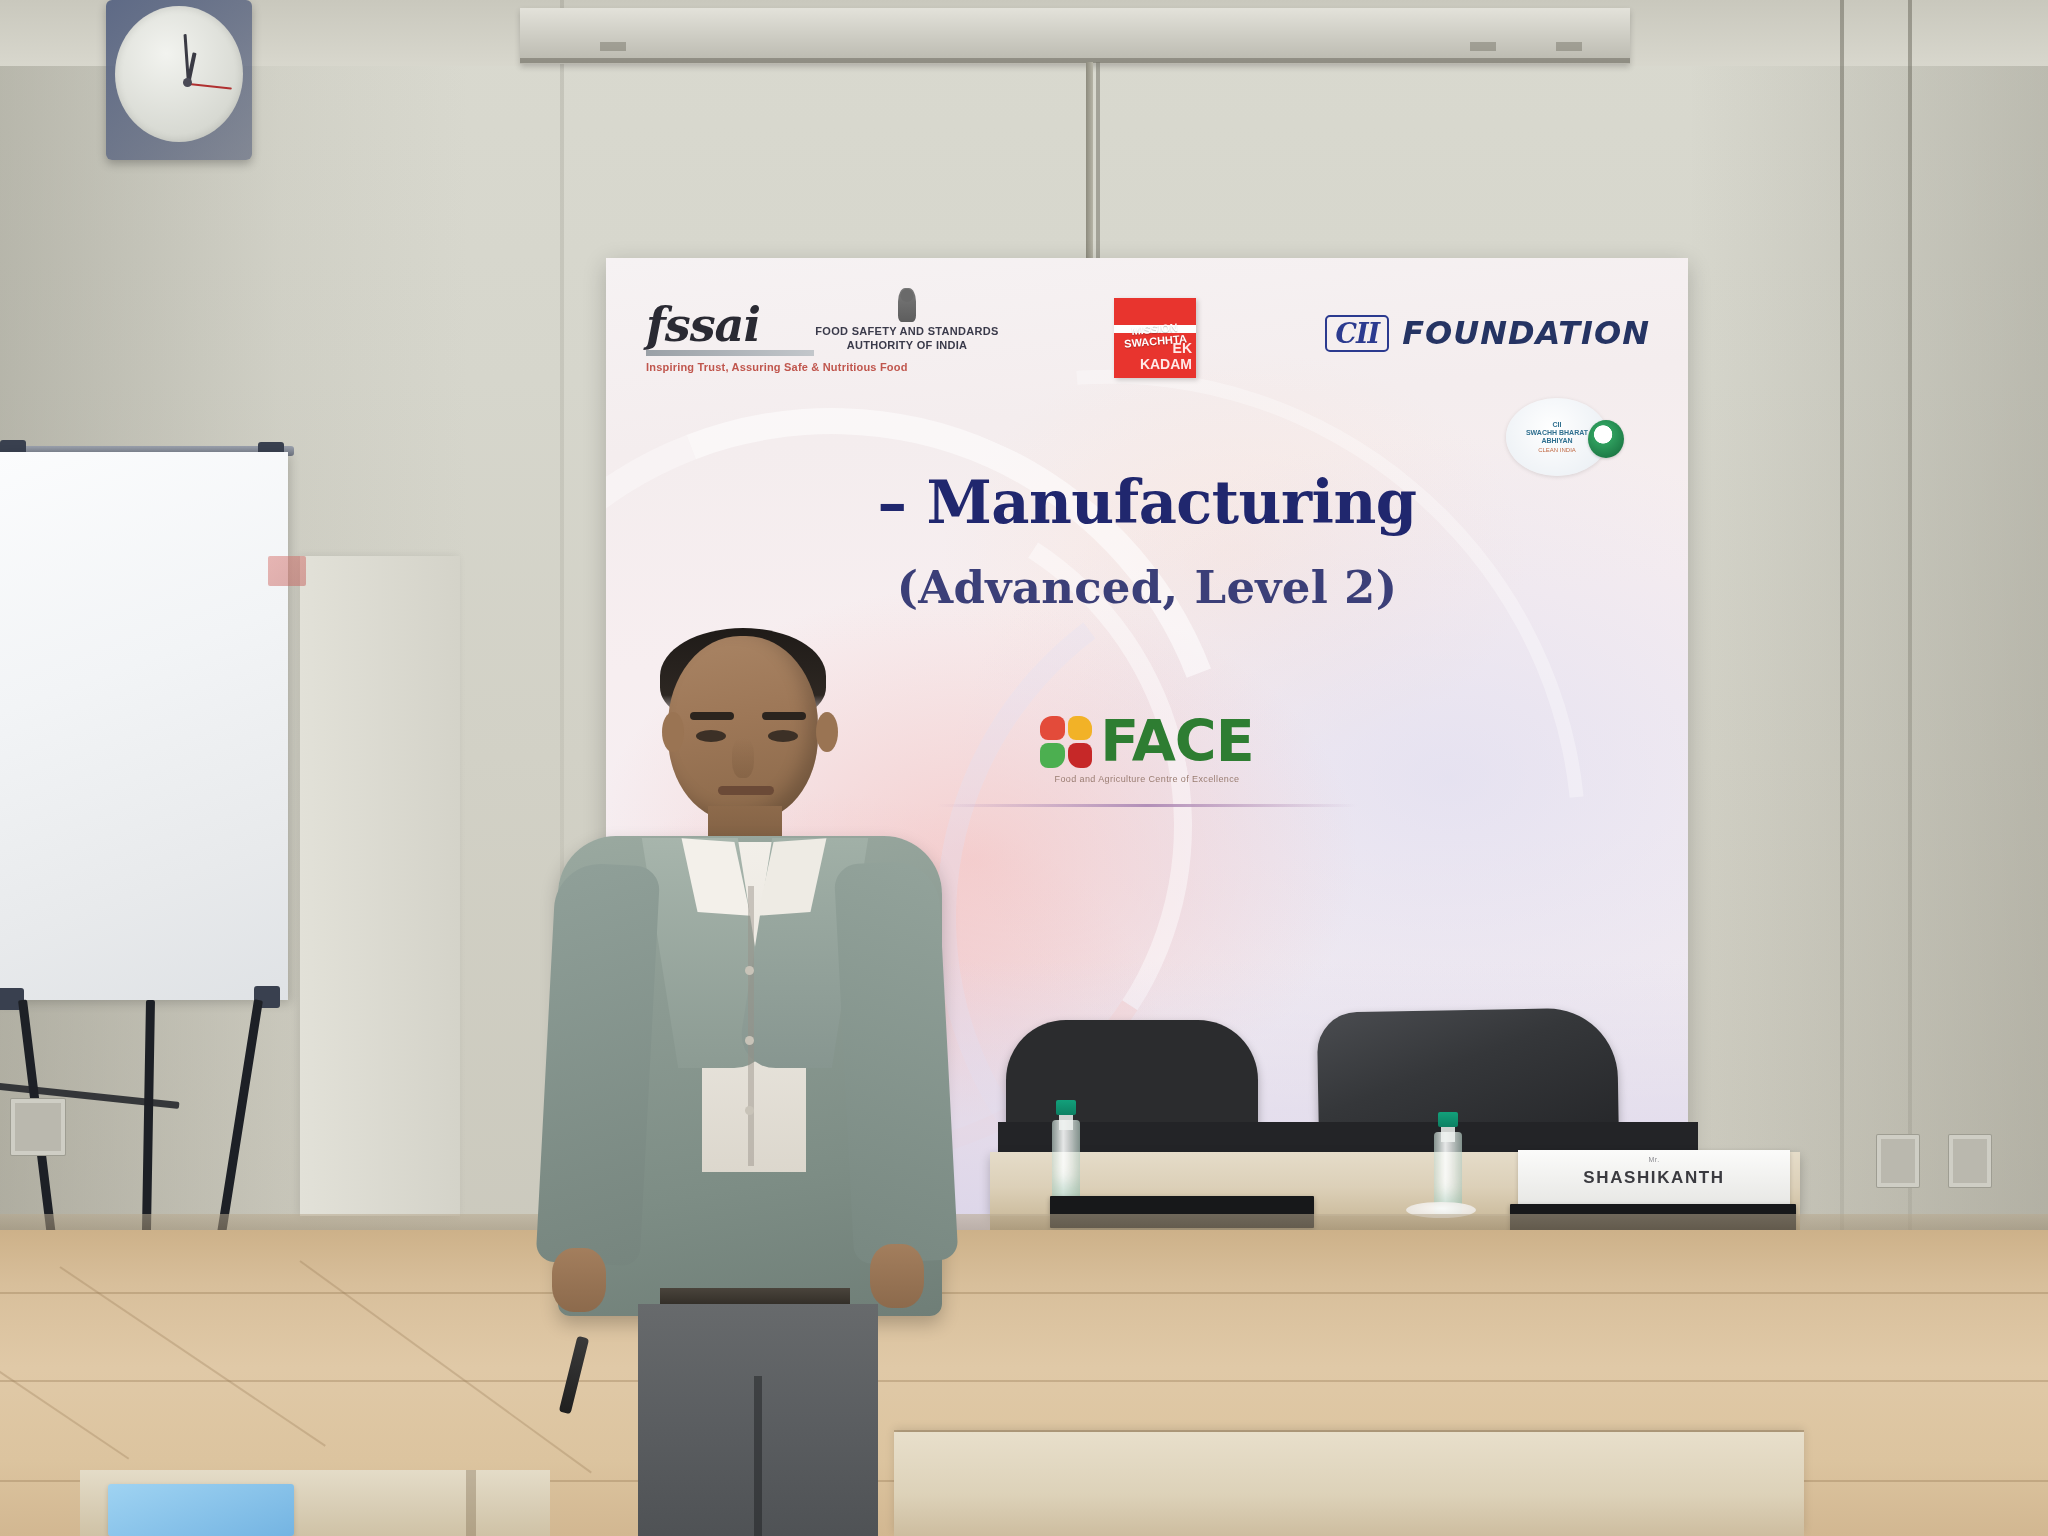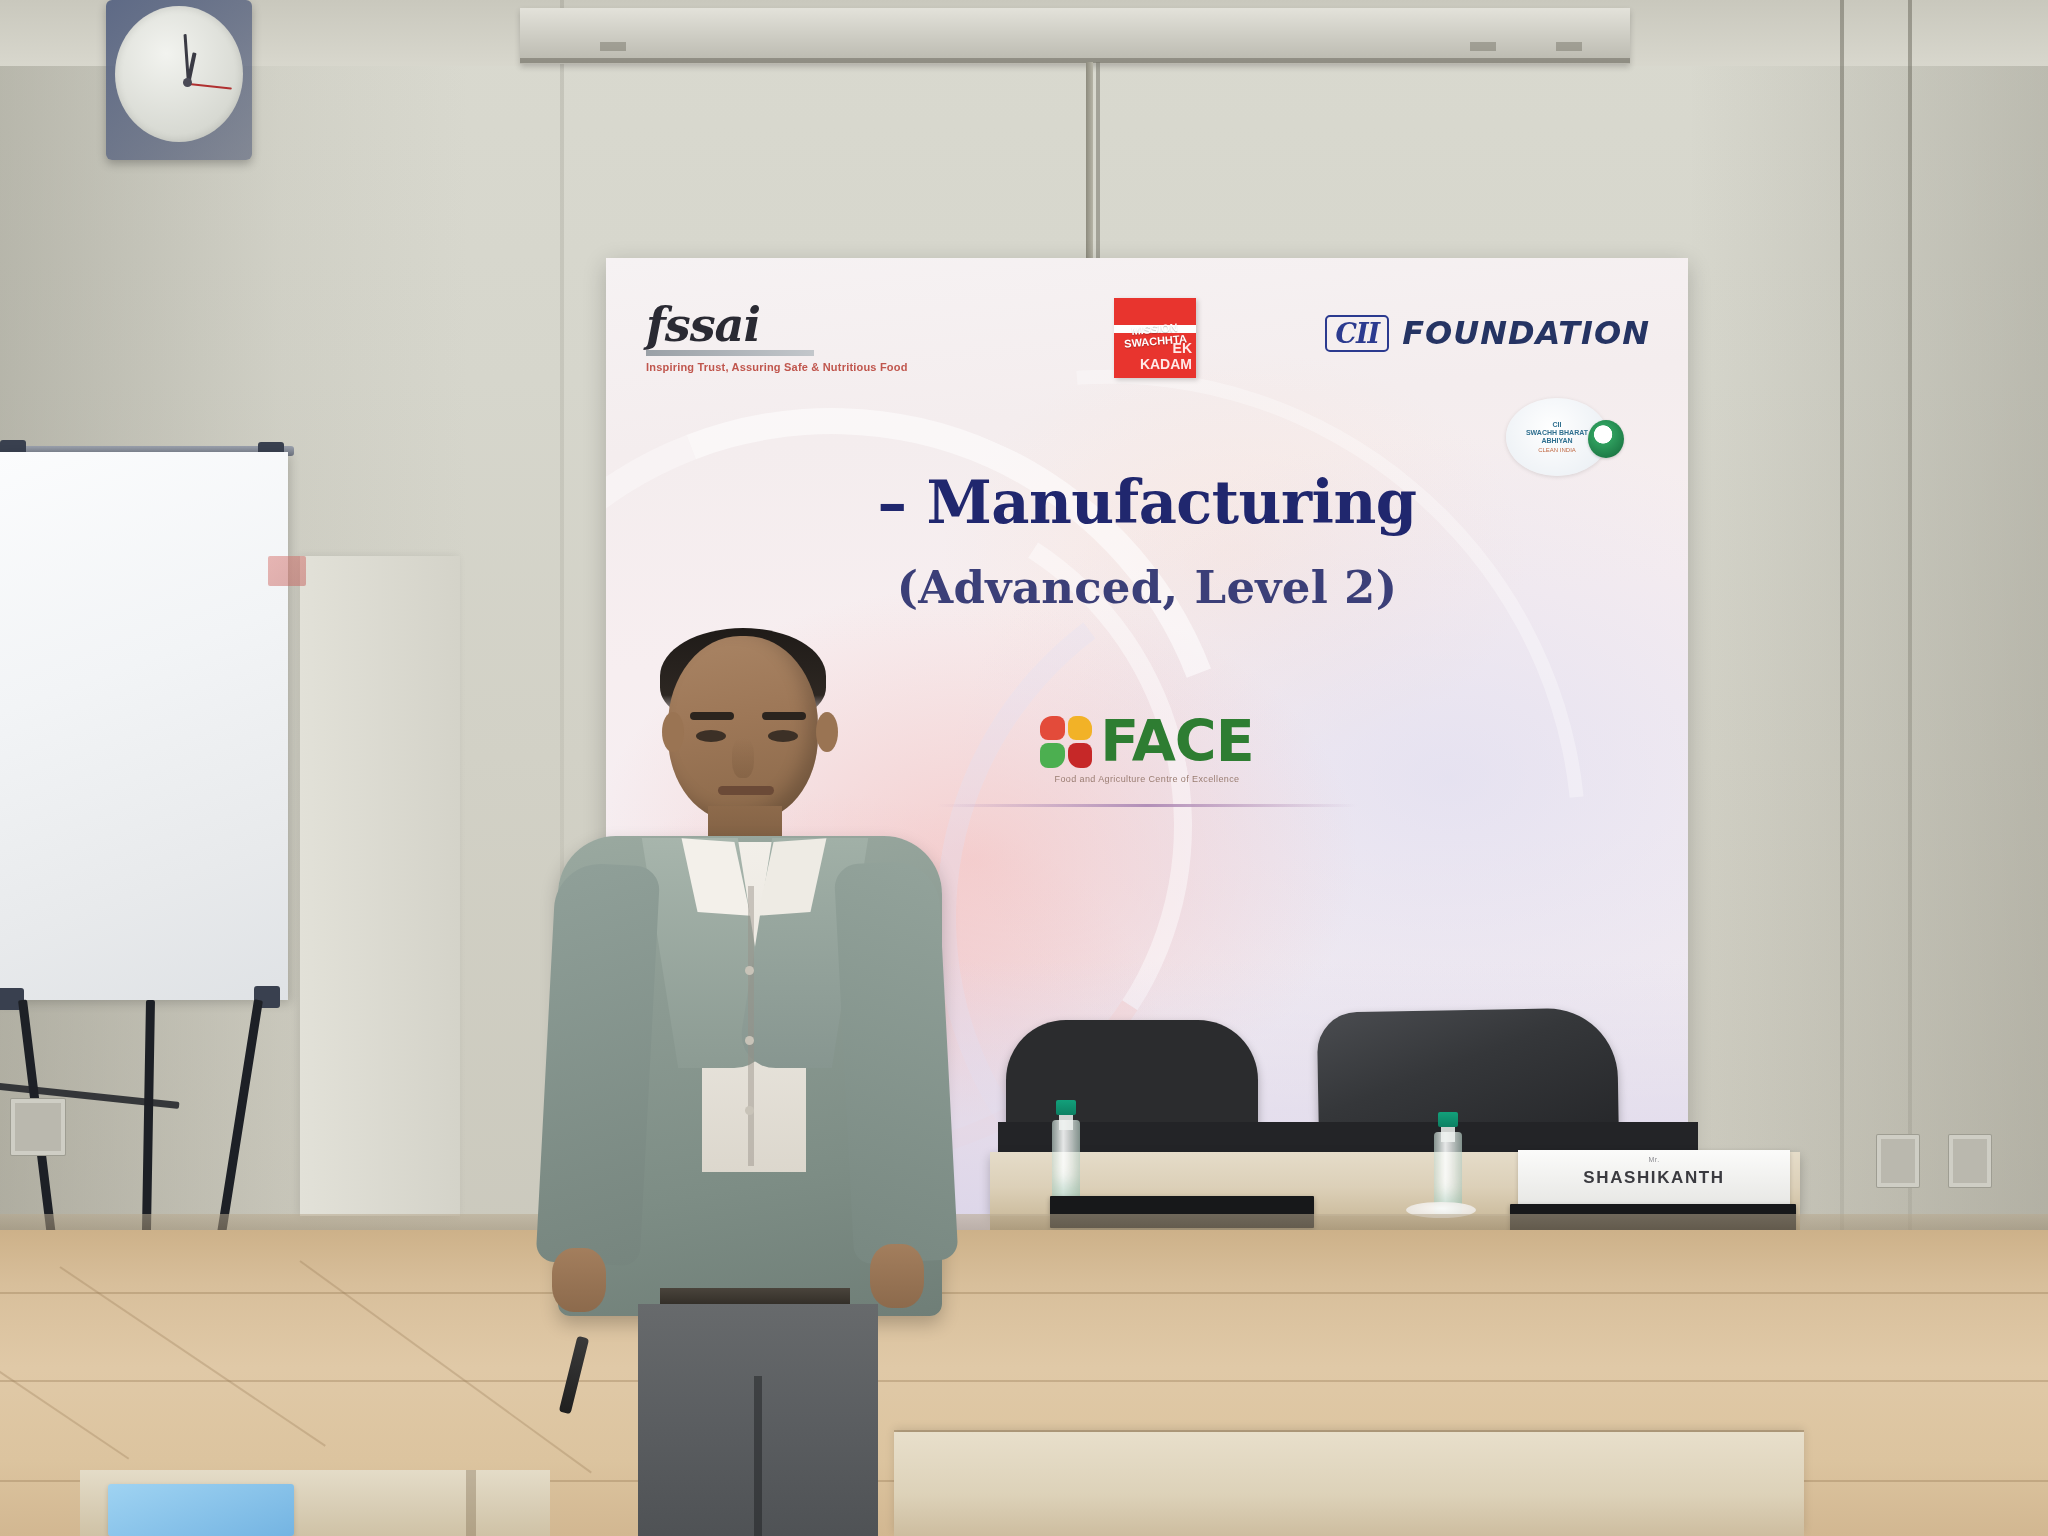--- a/index.html
+++ b/index.html
@@ -500,20 +500,25 @@
     <div class="banner-bottom"></div>
 
     <div class="logo-row">
 
       <div class="fssai">
         <div class="fssai-word">fssai</div>
         <div class="fssai-bar"></div>
         <div class="fssai-tag">Inspiring Trust, Assuring Safe &amp; Nutritious Food</div>
       </div>
 
+      <div class="emblem-block">
+        <div class="emblem"></div>
+        <div class="emblem-t1">FOOD SAFETY AND STANDARDS</div>
+        <div class="emblem-t1">AUTHORITY OF INDIA</div>
+      </div>
 
 
       <div class="redlogo">
         <div class="redlogo-txt">
           <span class="lbl">MISSION</span>
           <span class="lbl">SWACHHTA</span>
         </div>
         <div class="redlogo-sub">EK KADAM</div>
       </div>
 

